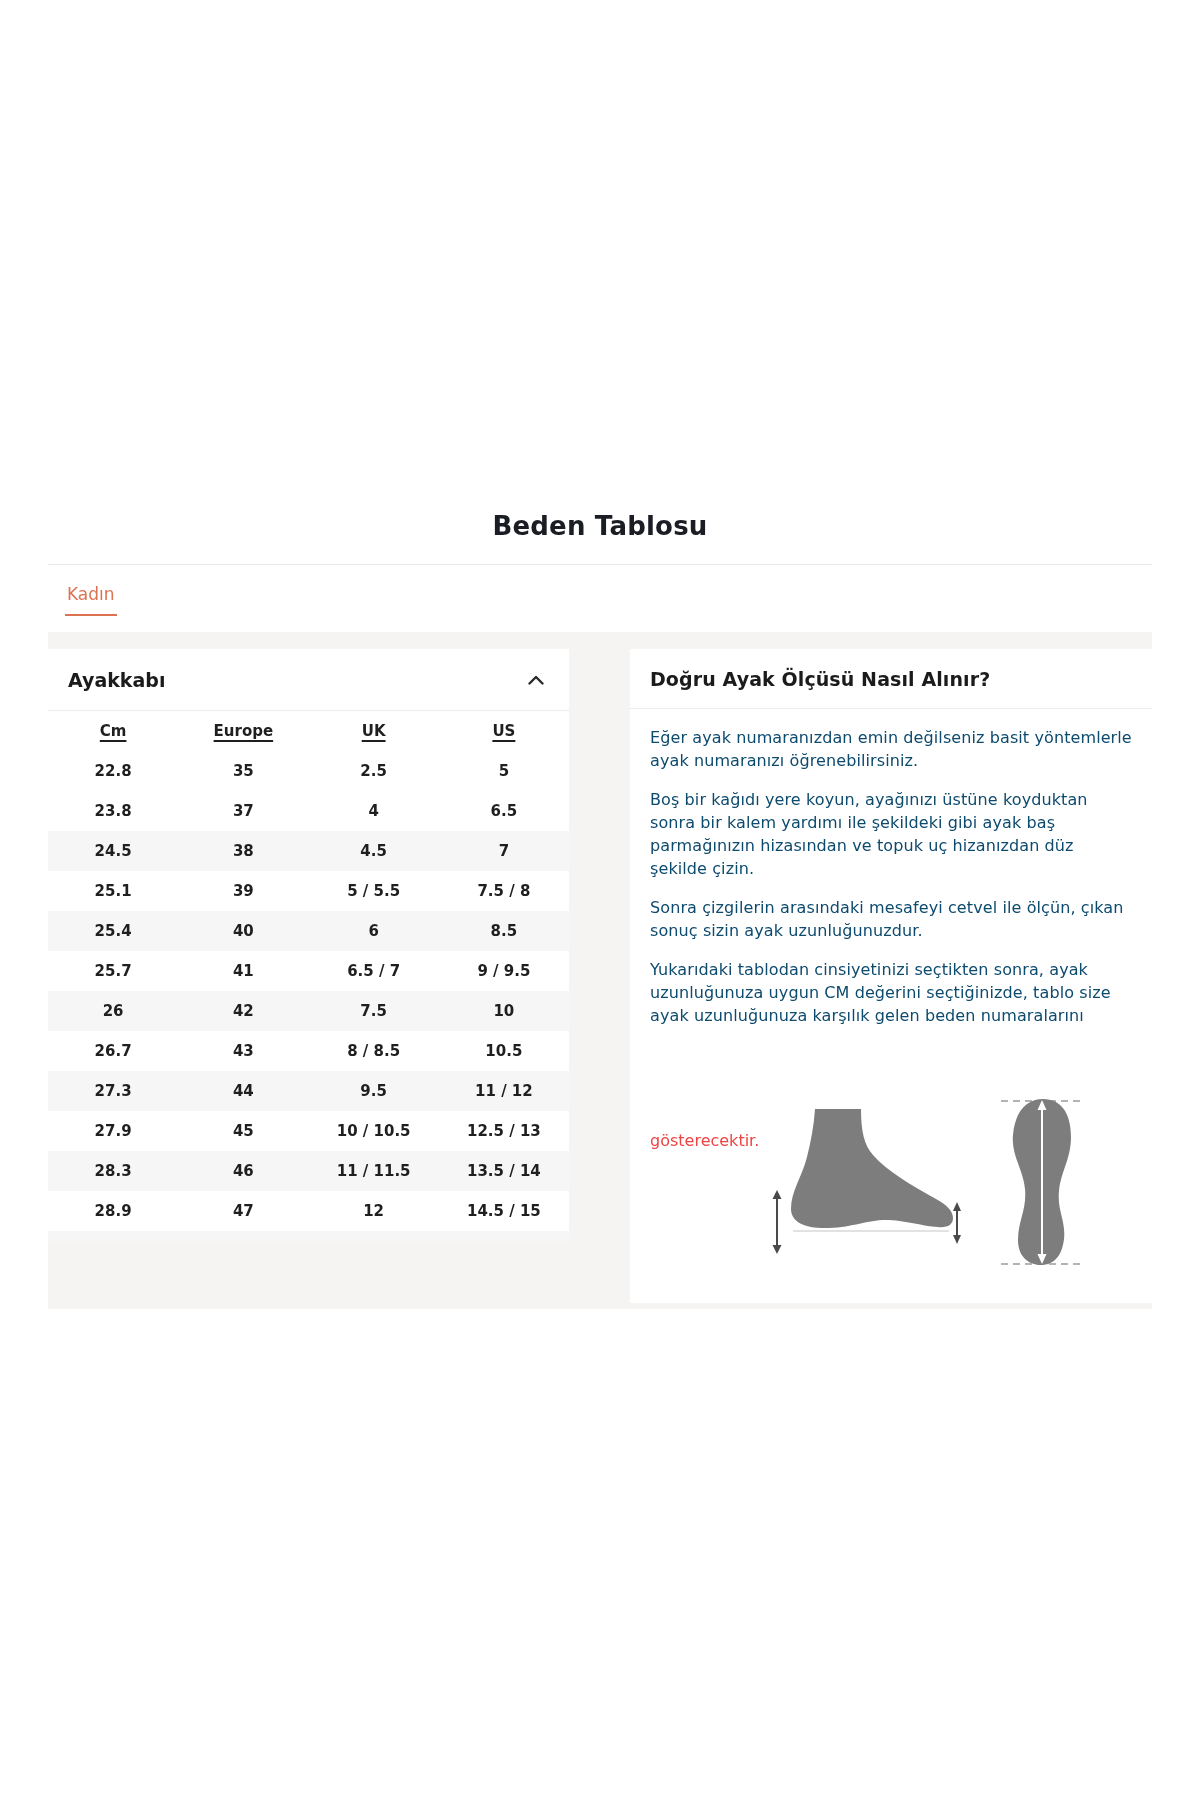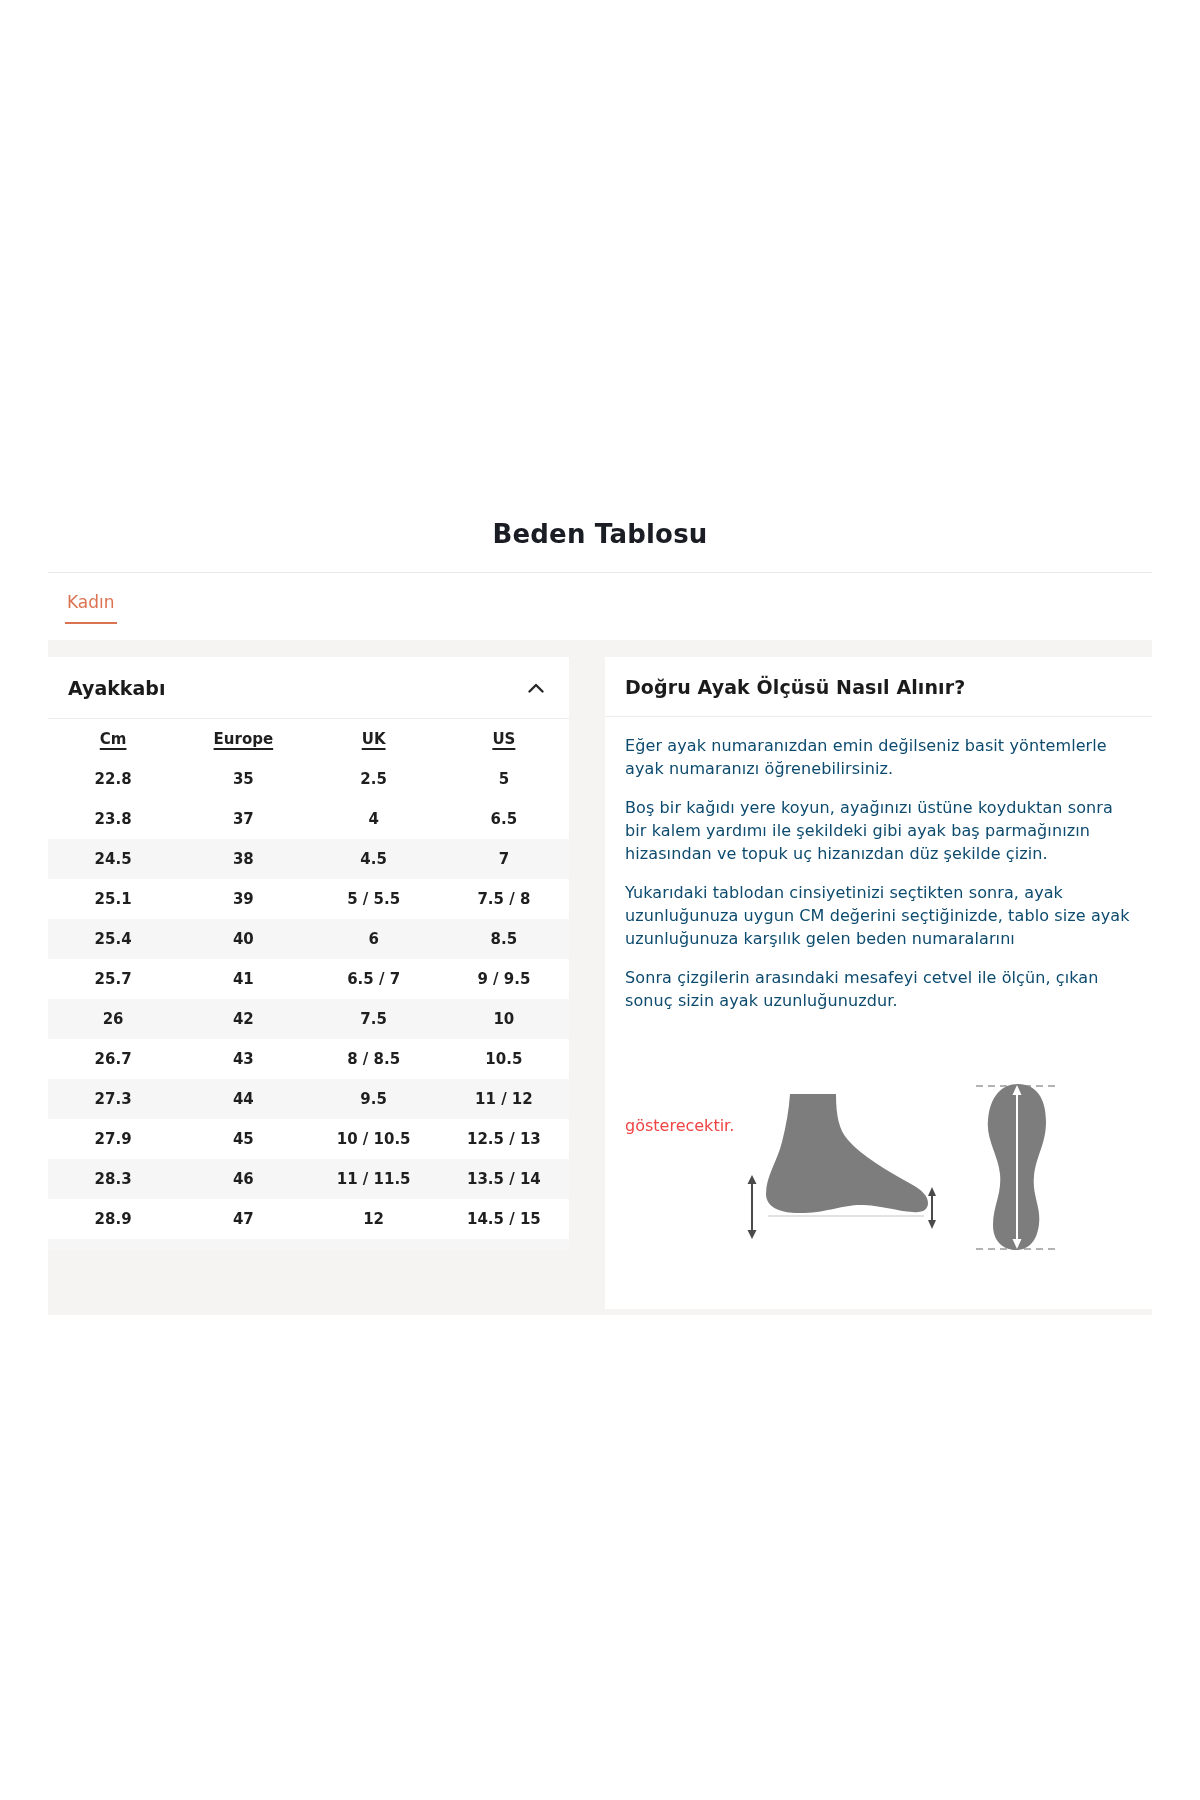--- a/index.html
+++ b/index.html
@@ -1,37 +1,37 @@
 <!DOCTYPE html>
 <html><head>
 <meta charset="utf-8">
 <style>
   html,body{margin:0;padding:0;background:#ffffff;}
   body{
     width:1200px;height:1800px;overflow:hidden;
     font-family:"DejaVu Sans","Liberation Sans",sans-serif;
     -webkit-font-smoothing:antialiased;
   }
-  .page{width:1104px;margin:12px auto;padding-top:505px;}
+  .page{width:1104px;margin:4px auto;padding-top:505px;}
   .page-title{
     margin:0 0 21px 0;text-align:center;
     font-size:26px;line-height:34px;font-weight:700;color:#1a1d23;letter-spacing:.2px;
   }
   
   .tabbar{
     border-top:1px solid #e8e8e6;height:68px;box-sizing:border-box;background:#fff;
   }
   .tab{
     display:inline-block;margin:18px 0 0 17px;padding:0 2px 9px 2px;
     font-size:17px;line-height:22px;font-weight:400;color:#dc7350;
     border-bottom:2px solid #dc7350;cursor:pointer;
   }
   
   .content{
-    background:#f5f4f2;display:flex;gap:36px;align-items:flex-start;
+    background:#f5f4f2;display:flex;gap:61px;align-items:flex-start;
     padding:17px 0 6px 0;
   }
   .card{background:#ffffff;}
   .table-card{width:521px;flex:0 0 521px;}
   .card-head{
     height:62px;box-sizing:border-box;display:flex;align-items:center;justify-content:space-between;
     padding:0 25px 0 20px;border-bottom:1px solid #ececec;cursor:pointer;
   }
   .card-head-title{font-size:19px;font-weight:700;color:#1b1b1b;}
   .chev{display:block;}
@@ -170,22 +170,22 @@
           </tbody>
       </table>
       <div class="table-footstrip"></div>
     </section>
 
     <section class="card info-card">
       <h2 class="info-title">Doğru Ayak Ölçüsü Nasıl Alınır?</h2>
       <div class="info-body" id="info-paragraphs">
           <p>Eğer ayak numaranızdan emin değilseniz basit yöntemlerle ayak numaranızı öğrenebilirsiniz.</p>
           <p>Boş bir kağıdı yere koyun, ayağınızı üstüne koyduktan sonra bir kalem yardımı ile şekildeki gibi ayak baş parmağınızın hizasından ve topuk uç hizanızdan düz şekilde çizin.</p>
+          <p>Sonra çizgilerin arasındaki mesafeyi cetvel ile ölçün, çıkan sonuç sizin ayak uzunluğunuzdur.</p>
           <p>Yukarıdaki tablodan cinsiyetinizi seçtikten sonra, ayak uzunluğunuza uygun CM değerini seçtiğinizde, tablo size ayak uzunluğunuza karşılık gelen beden numaralarını</p>
-          <p>Sonra çizgilerin arasındaki mesafeyi cetvel ile ölçün, çıkan sonuç sizin ayak uzunluğunuzdur.</p>
         </div>
 
       <div class="figure-row">
         <span class="fig-caption">gösterecektir.</span>
 
         <svg class="foot-side" width="190" height="152" viewBox="0 0 190 152">
           <line x1="22" y1="126" x2="178" y2="126" stroke="#e2e2e2" stroke-width="2"></line>
           <path d="M44 4 L90 4 C90 26 93 40 102 50 C116 66 140 80 165 94 C176 100 182 106 182 113 C182 120 176 123 167 122 C150 121 138 116 118 115 C98 114 84 122 58 123 C36 124 20 118 20 104 C20 86 31 72 36 52 C40 36 43 20 44 4 Z" fill="#7d7d7d"></path>
           <line x1="6" y1="93" x2="6" y2="141" stroke="#4a4a4a" stroke-width="2"></line>
           <path d="M6 85 L10.5 94 L1.5 94 Z" fill="#4a4a4a"></path>

